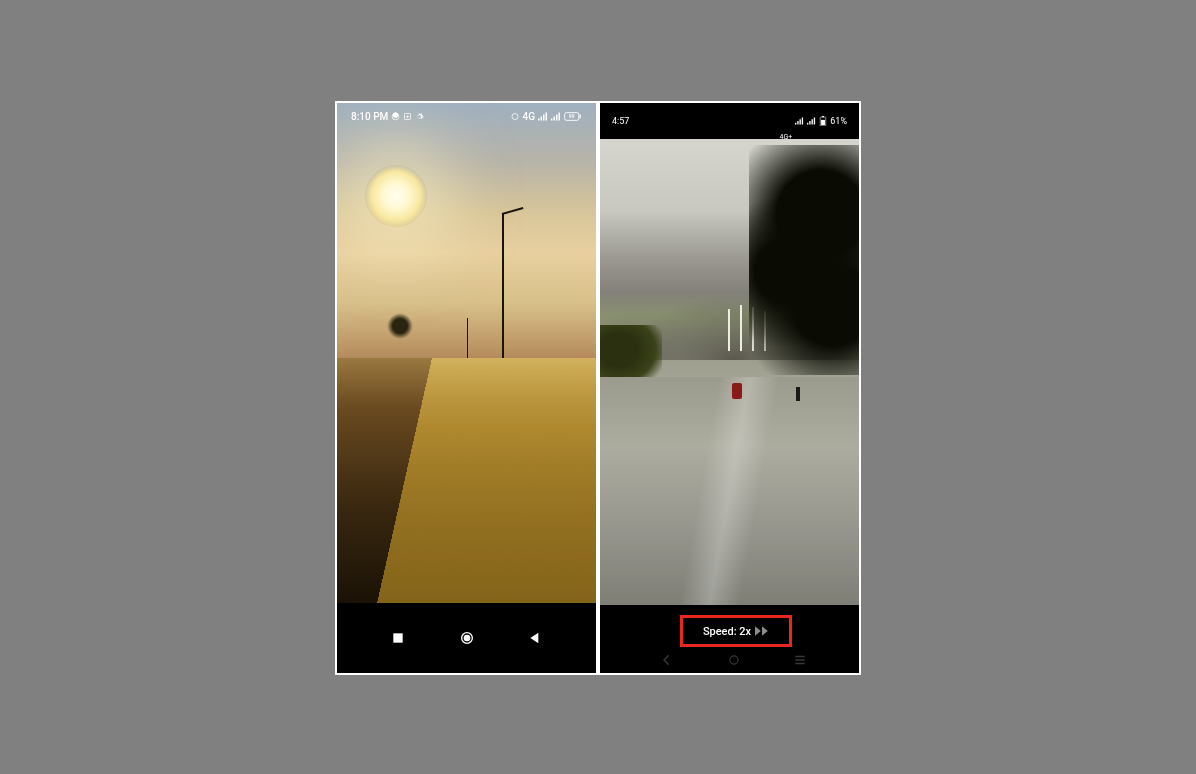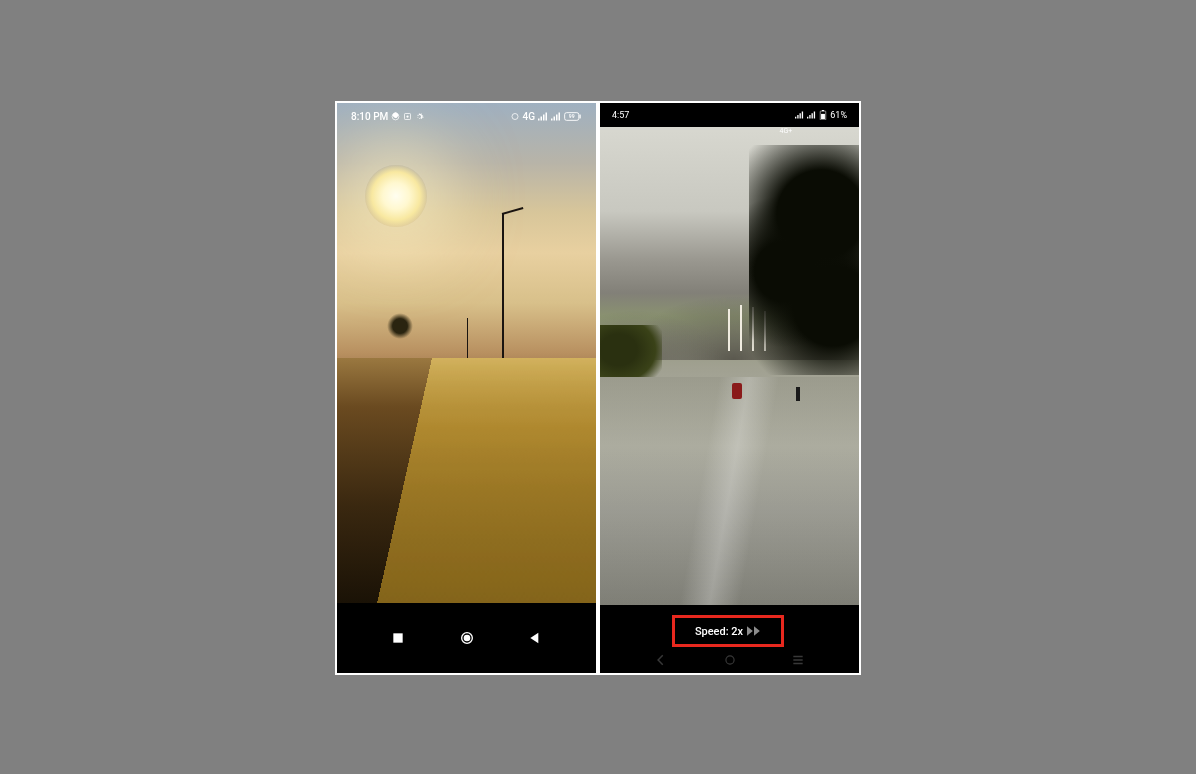--- a/index.html
+++ b/index.html
@@ -97,21 +97,21 @@
     display: flex;
     align-items: center;
     justify-content: space-evenly;
   }
   .left .navbar .nav-icon { width: 16px; height: 16px; }
 
   
   .right .statusbar {
     position: absolute;
     top: 0; left: 0; right: 0;
-    height: 24px;
+    height: 36px;
     display: flex;
     align-items: center;
     justify-content: space-between;
     padding: 0 12px;
     color: #fff;
     font-size: 9px;
     z-index: 10;
     background: #000;
   }
   .right .photo {
@@ -179,21 +179,21 @@
     border-radius: 2px;
   }
   .person {
     position: absolute;
     left: 196px; top: 262px;
     width: 4px; height: 14px;
     background: #1a1a1a;
   }
   .right .bottombar {
     position: absolute;
-    bottom: 0; left: 0; right: 0;
+    bottom: 0; left: 8px; right: 0;
     height: 68px;
     background: #000;
   }
   .speed-callout {
     position: absolute;
     left: 72px; bottom: 26px;
     width: 112px; height: 32px;
     border: 3px solid #e8281e;
     display: flex;
     align-items: center;

